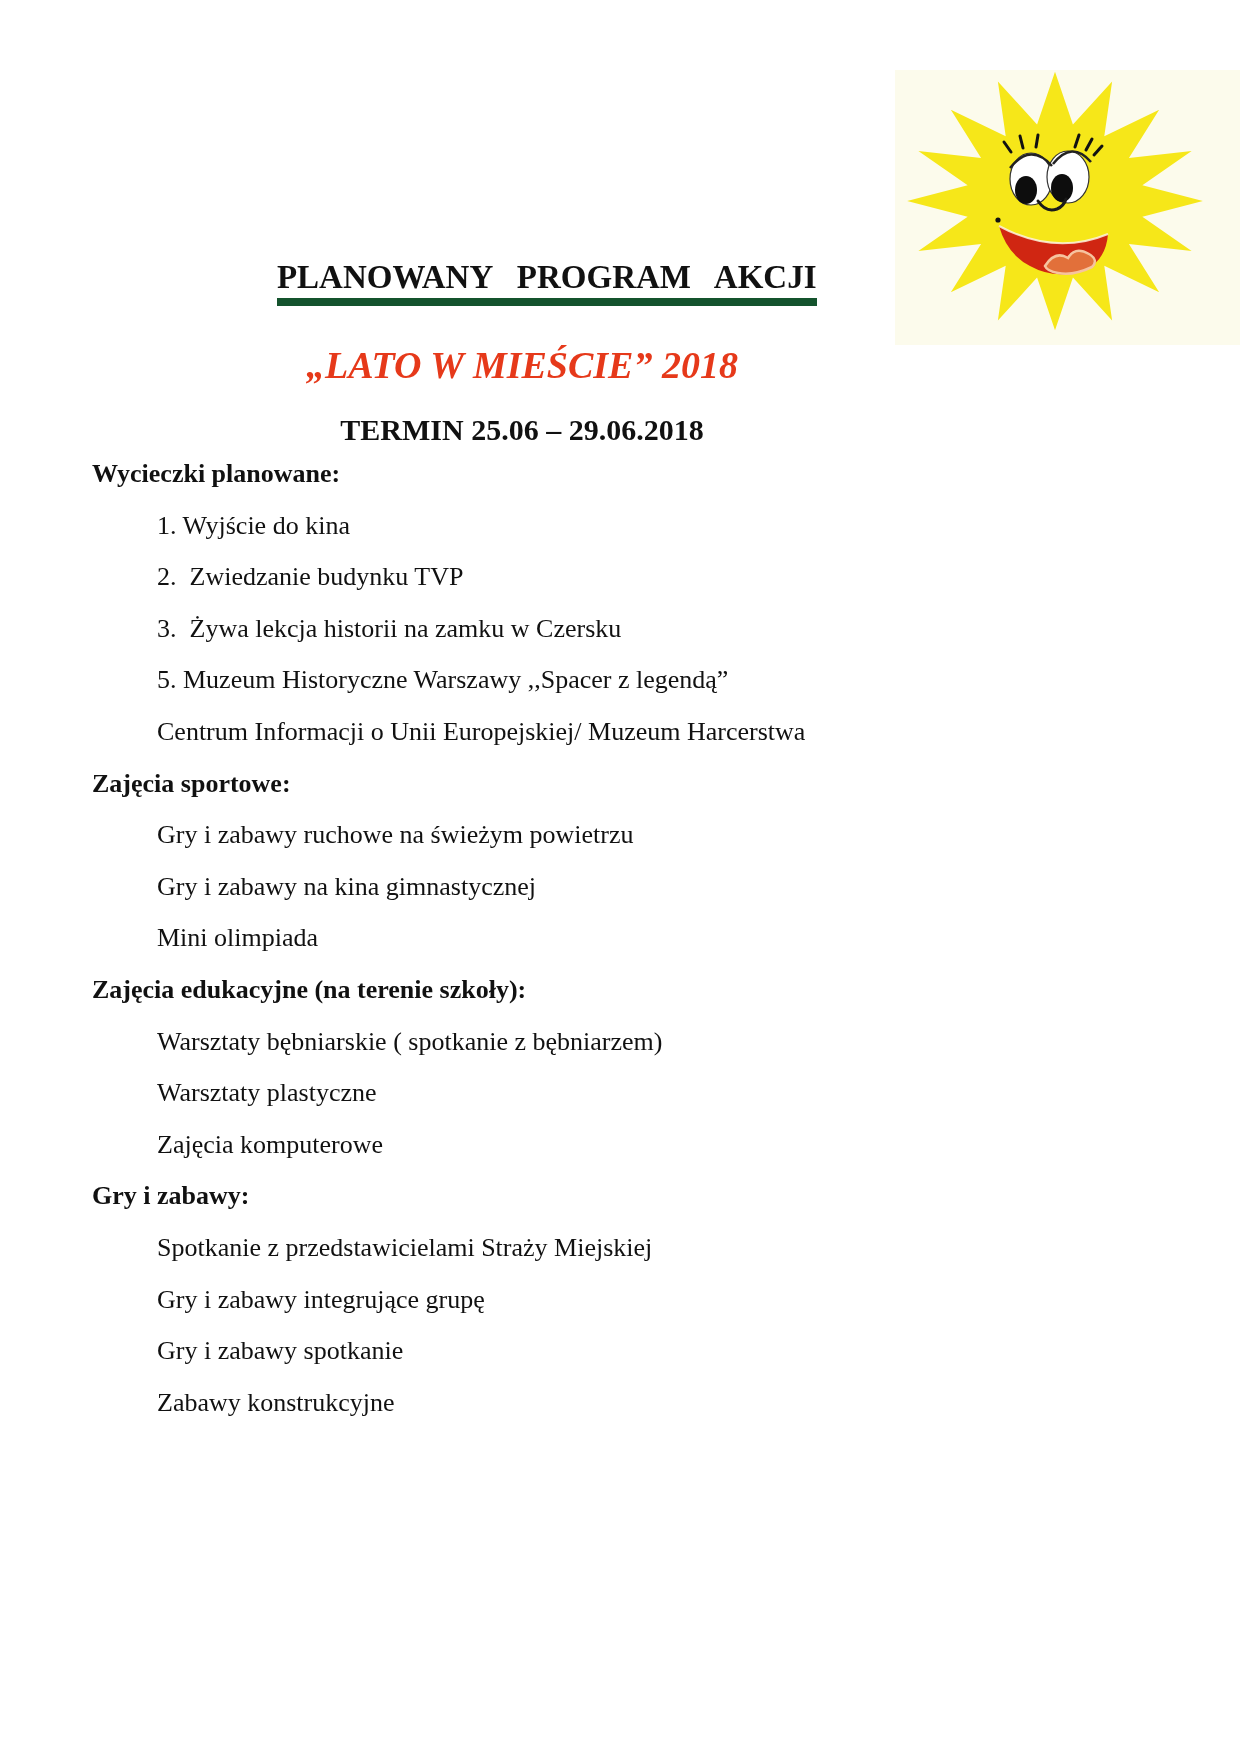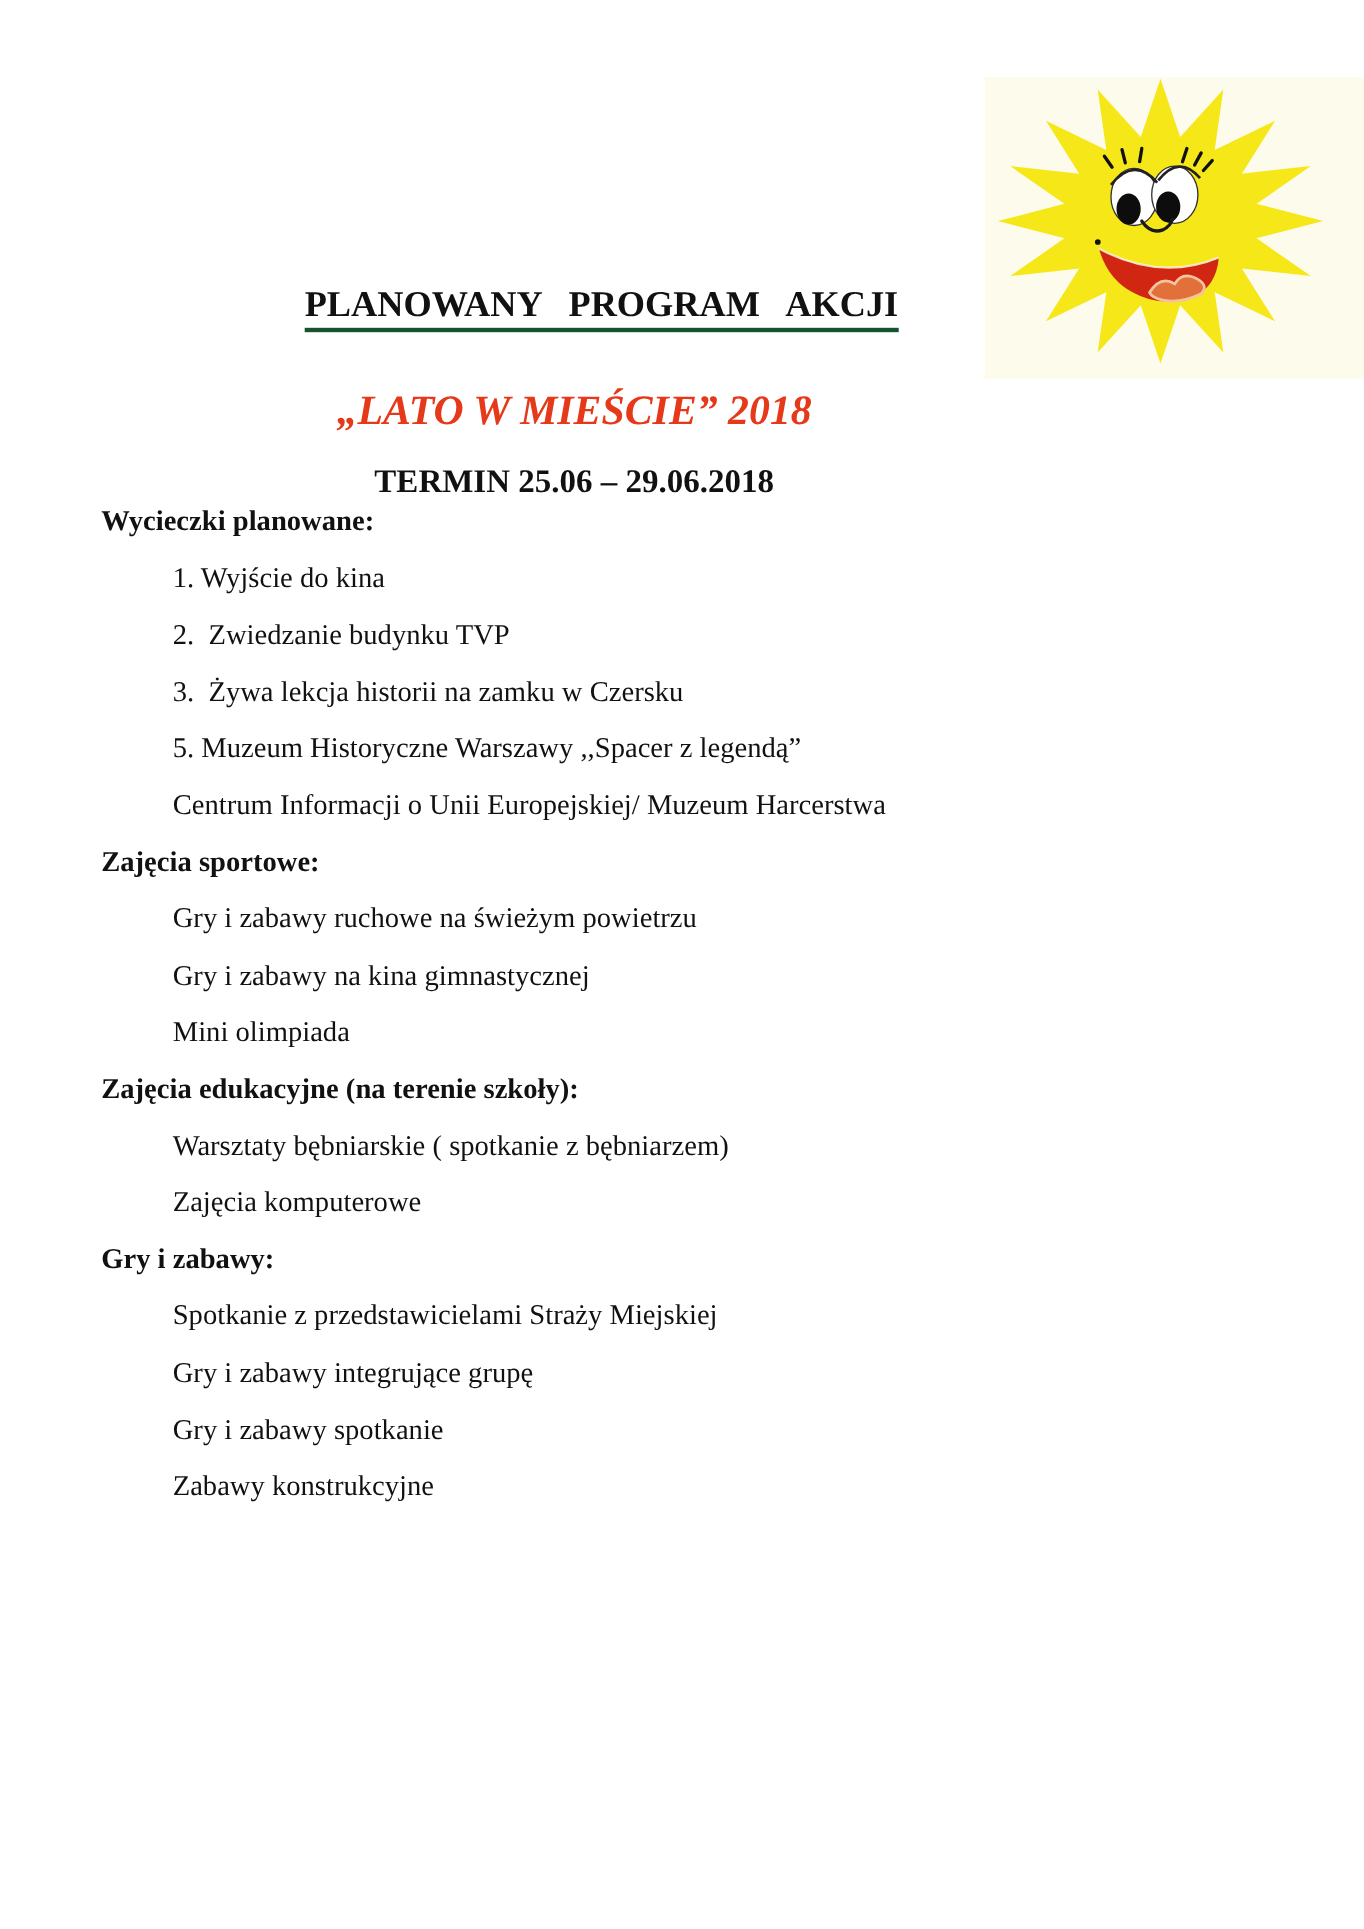--- a/index.html
+++ b/index.html
@@ -18,25 +18,24 @@
   .header {
     position: absolute;
     top: 222px;
     left: 92px;
     width: 860px;
     text-align: center;
   }
   .title-line { font-size: 33px; font-weight: bold; white-space: pre-wrap; }
   .title-underline {
     display: inline-block;
-    border-bottom: 4px solid #14532d;
+    border-bottom: 8px solid #14532d;
     padding-bottom: 2px;
   }
   .subtitle-line {
-    margin-top: 12px;
     font-size: 38px;
     font-weight: bold;
     font-style: italic;
     color: #e6391a;
     white-space: pre-wrap;
   }
   .term-line {
     margin-top: 26px;
     font-size: 30px;
     font-weight: bold;
@@ -125,20 +124,21 @@
     <div class="line item">5. Muzeum Historyczne Warszawy ,,Spacer z legendą”</div>
     <div class="line item">Centrum Informacji o Unii Europejskiej/ Muzeum Harcerstwa</div>
 
     <div class="line heading">Zajęcia sportowe:</div>
     <div class="line item">Gry i zabawy ruchowe na świeżym powietrzu</div>
     <div class="line item">Gry i zabawy na kina gimnastycznej</div>
     <div class="line item">Mini olimpiada</div>
 
     <div class="line heading">Zajęcia edukacyjne (na terenie szkoły):</div>
     <div class="line item">Warsztaty bębniarskie ( spotkanie z bębniarzem)</div>
+    <div class="line item">Warsztaty plastyczne</div>
     <div class="line item">Zajęcia komputerowe</div>
     <div class="line heading">Gry i zabawy:</div>
 
     <div class="line item">Spotkanie z przedstawicielami Straży Miejskiej</div>
     <div class="line item">Gry i zabawy integrujące grupę</div>
     <div class="line item">Gry i zabawy spotkanie</div>
     <div class="line item">Zabawy konstrukcyjne</div>
 
   </div>
 </div>

